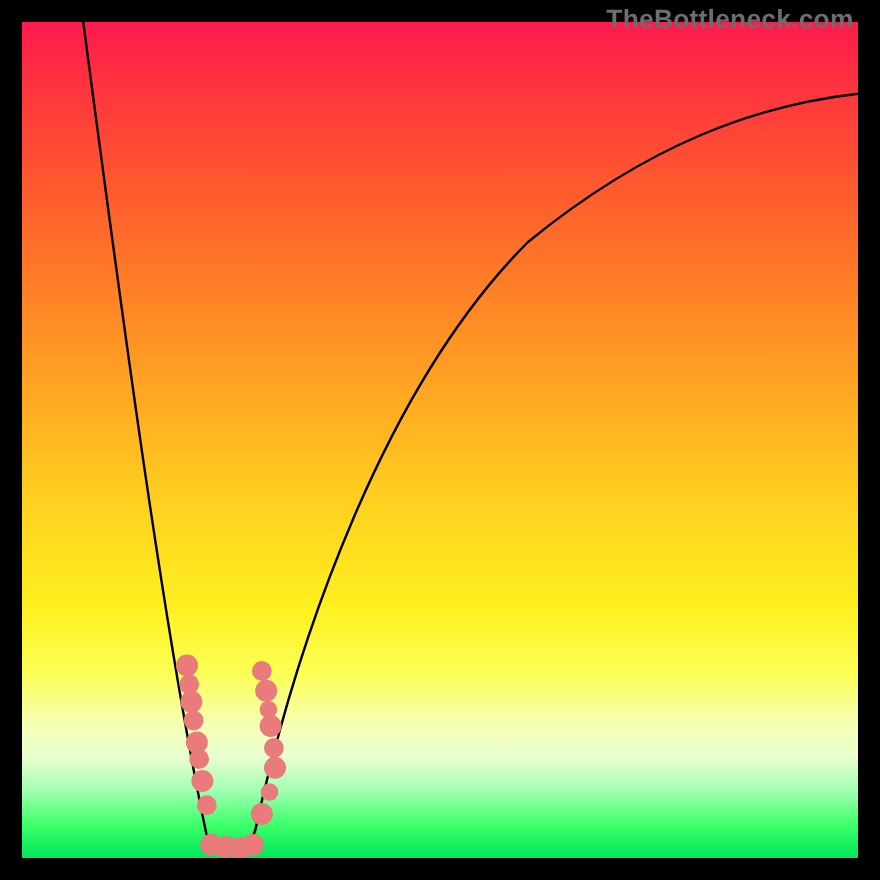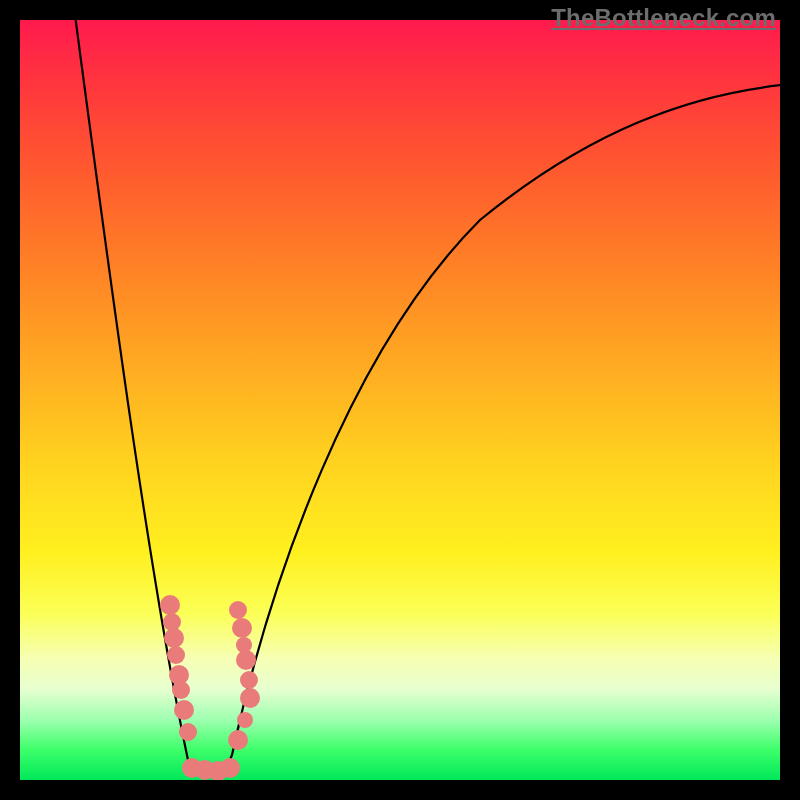--- a/index.html
+++ b/index.html
@@ -35,21 +35,20 @@
   .watermark {
     position: absolute;
     top: 4px;
     right: 24px;
     font-family: Arial, Helvetica, sans-serif;
     font-size: 24px;
     font-weight: 600;
     color: #6d6d6d;
     letter-spacing: 0.2px;
     user-select: none;
-    text-decoration: underline;
   }
   svg.curve {
     position: absolute;
     left: 0;
     top: 0;
     width: 760px;
     height: 760px;
   }
   .point {
     fill: #e97b7b;

